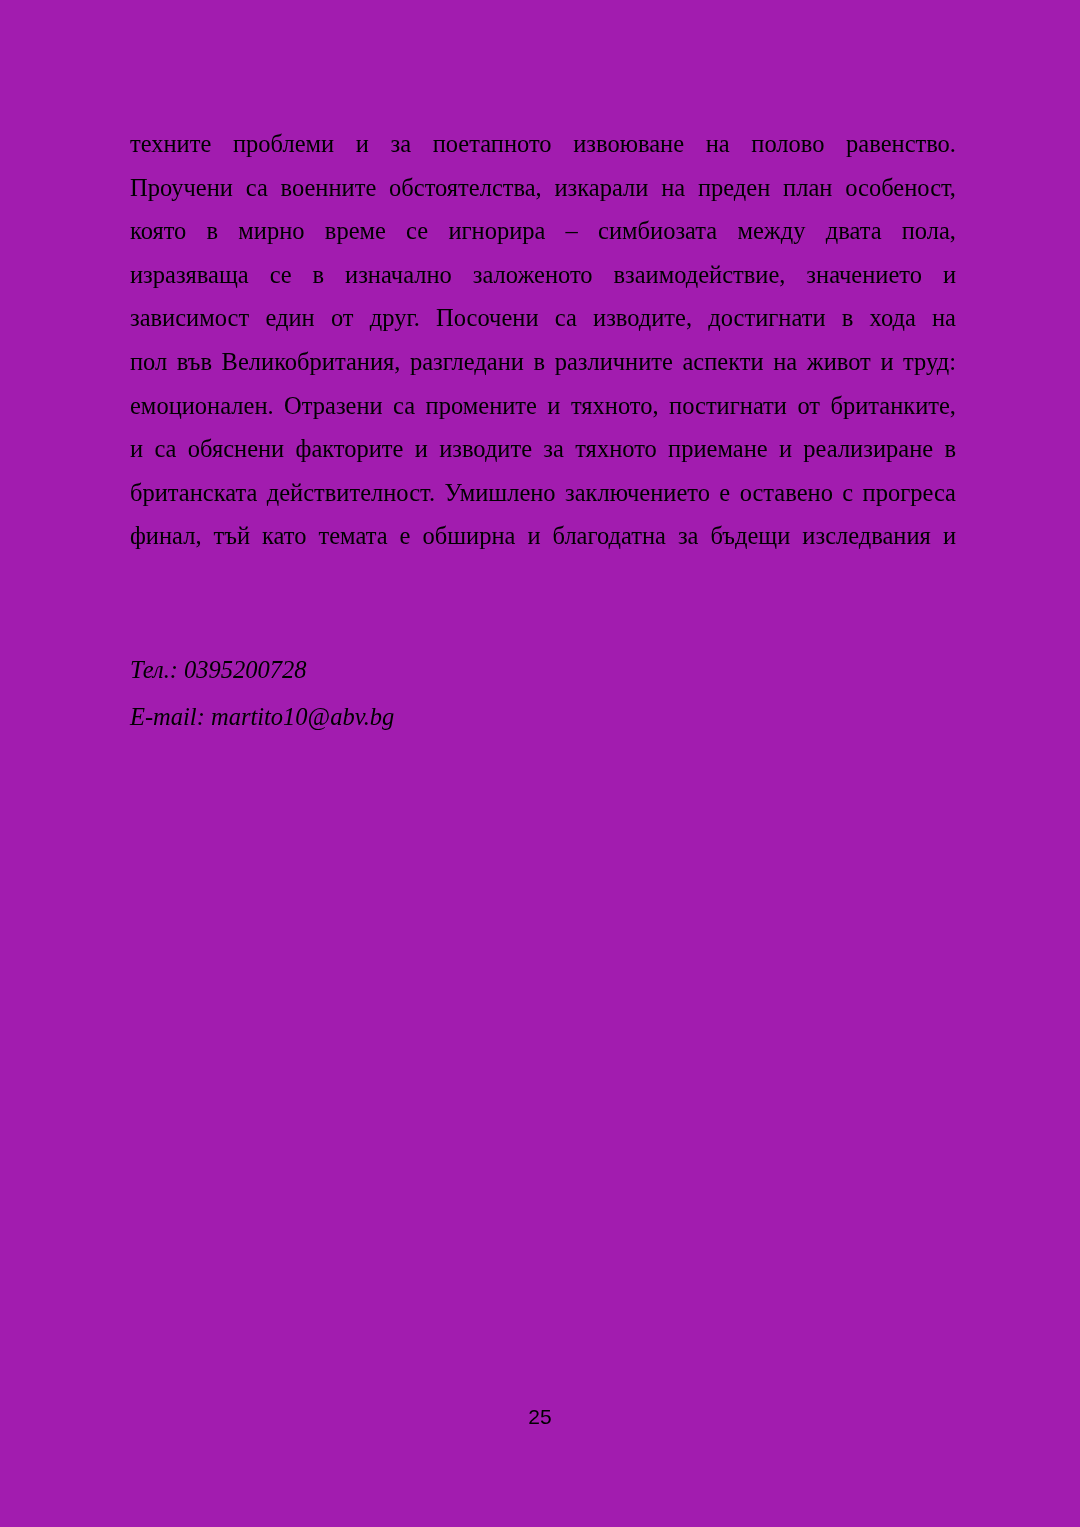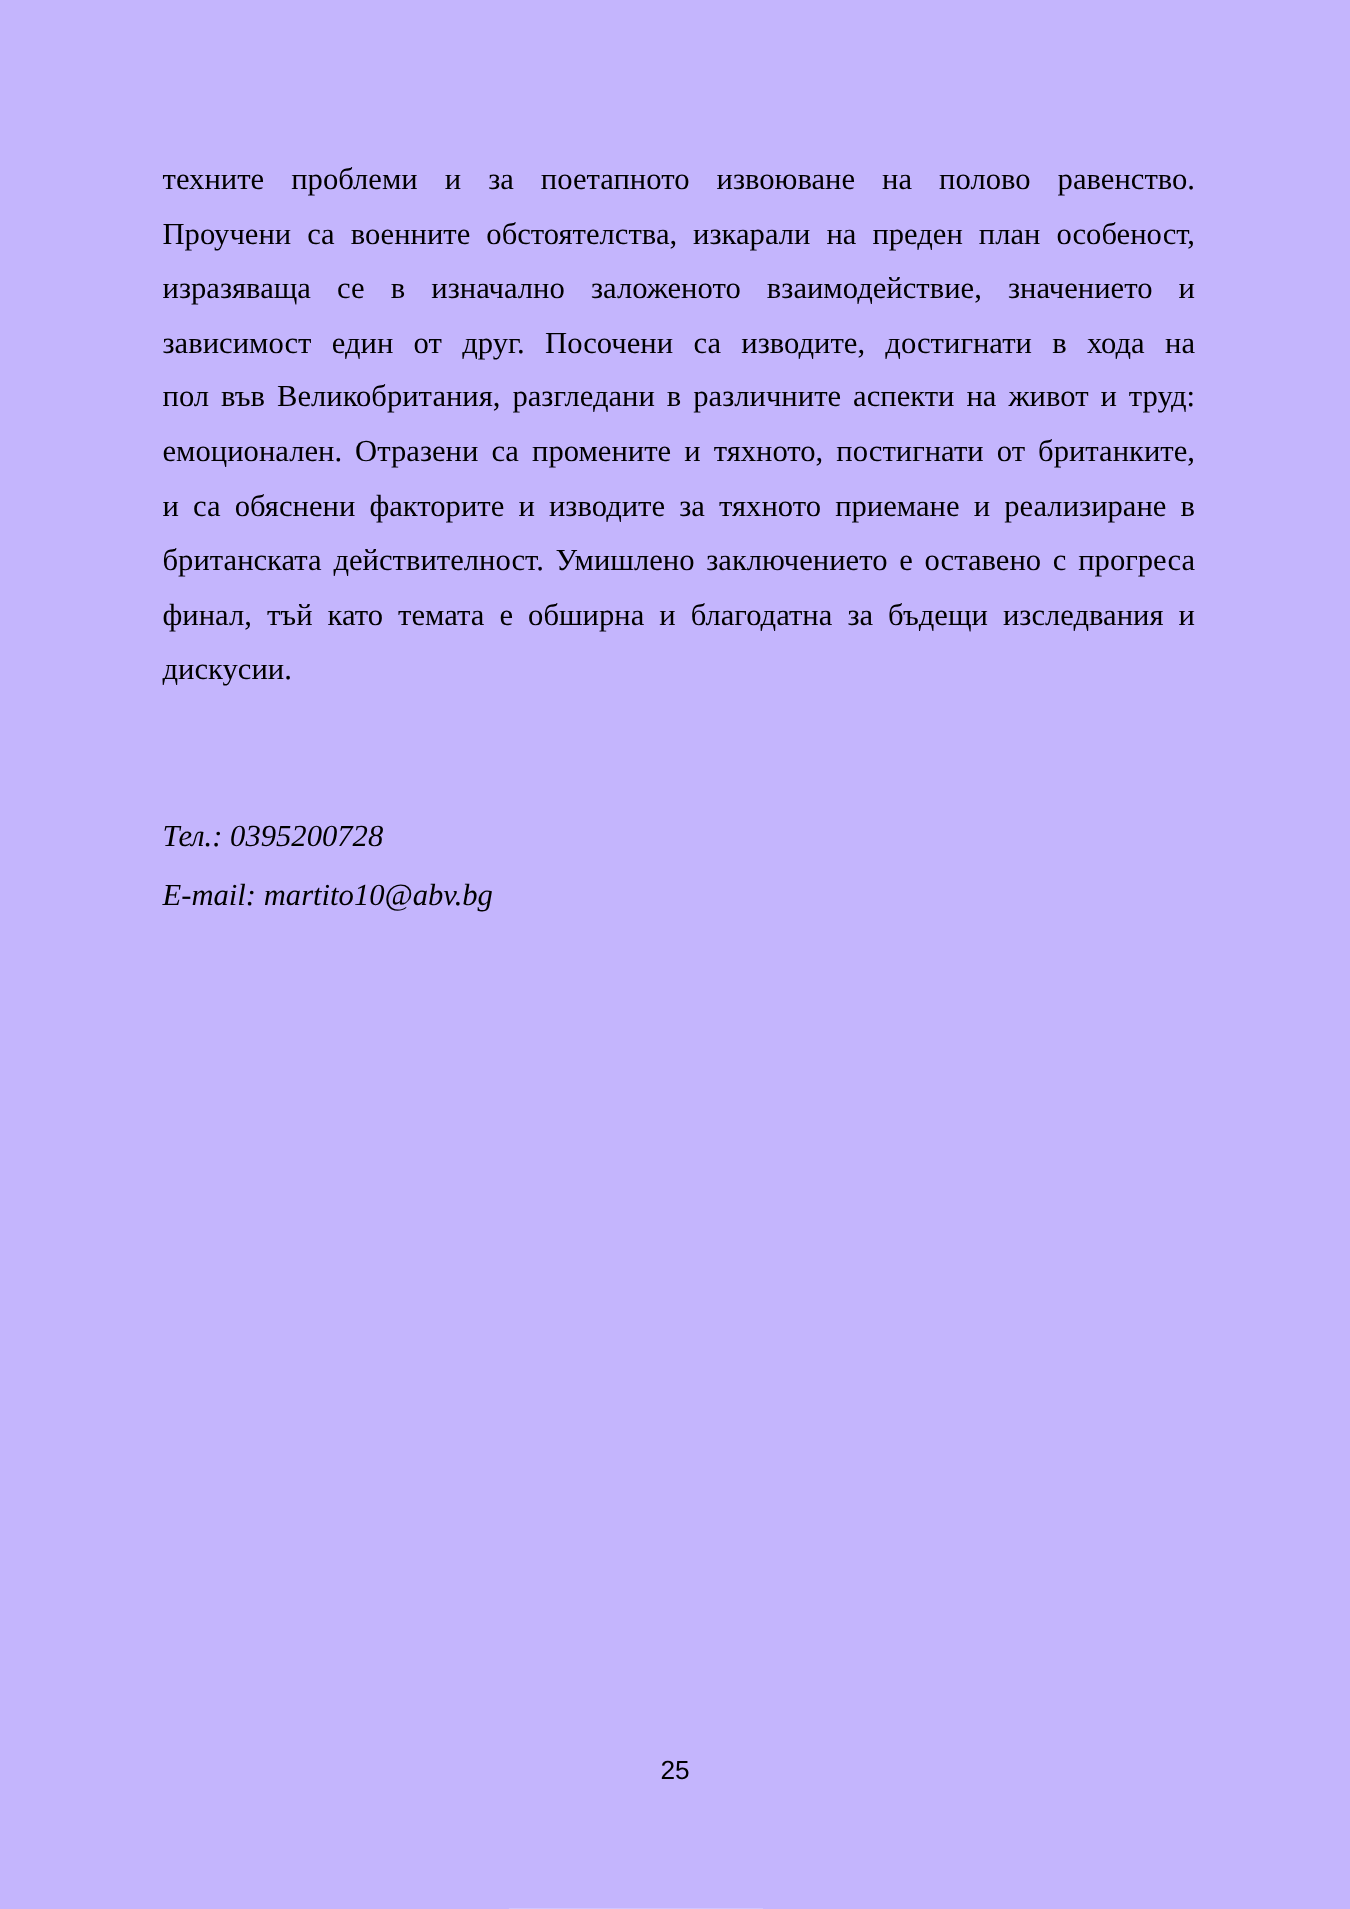--- a/index.html
+++ b/index.html
@@ -12,21 +12,21 @@
     position: relative;
     font-family: "Liberation Serif", serif;
     color: #000000;
     overflow: hidden;
   }
   .page {
     position: absolute;
     left: 0; top: 0;
     width: 1080px;
     height: 1527px;
-    background: #c4b5fd;
+    background: #a21caf;
   }
   .content {
     position: absolute;
     left: 130px;
     top: 122px;
     width: 826px;
   }
   .tl {
     font-size: 24.5px;
     line-height: 43.6px;
@@ -63,28 +63,28 @@
 </style>
 </head>
 <body>
 
 <div class="page">
   <div class="content">
 
     <div class="paragraph">
       <div class="tl j">техните проблеми и за поетапното извоюване на полово равенство.</div>
       <div class="tl j">Проучени са военните обстоятелства, изкарали на преден план особеност,</div>
+      <div class="tl j">която в мирно време се игнорира – симбиозата между двата пола,</div>
       <div class="tl j">изразяваща се в изначално заложеното взаимодействие, значението и</div>
       <div class="tl j">зависимост един от друг. Посочени са изводите, достигнати в хода на</div>
       <div class="tl j">пол във Великобритания, разгледани в различните аспекти на живот и труд:</div>
       <div class="tl j">емоционален. Отразени са промените и тяхното, постигнати от британките,</div>
       <div class="tl j">и са обяснени факторите и изводите за тяхното приемане и реализиране в</div>
       <div class="tl j">британската действителност. Умишлено заключението е оставено с прогреса</div>
       <div class="tl j">финал, тъй като темата е обширна и благодатна за бъдещи изследвания и</div>
-      <div class="tl last-line">дискусии.</div>
     </div>
 
     <div class="contact">
       <div class="tl">Тел.: 0395200728</div>
       <div class="tl">E-mail: martito10@abv.bg</div>
     </div>
 
   </div>
 
   <div class="page-footer">25</div>

